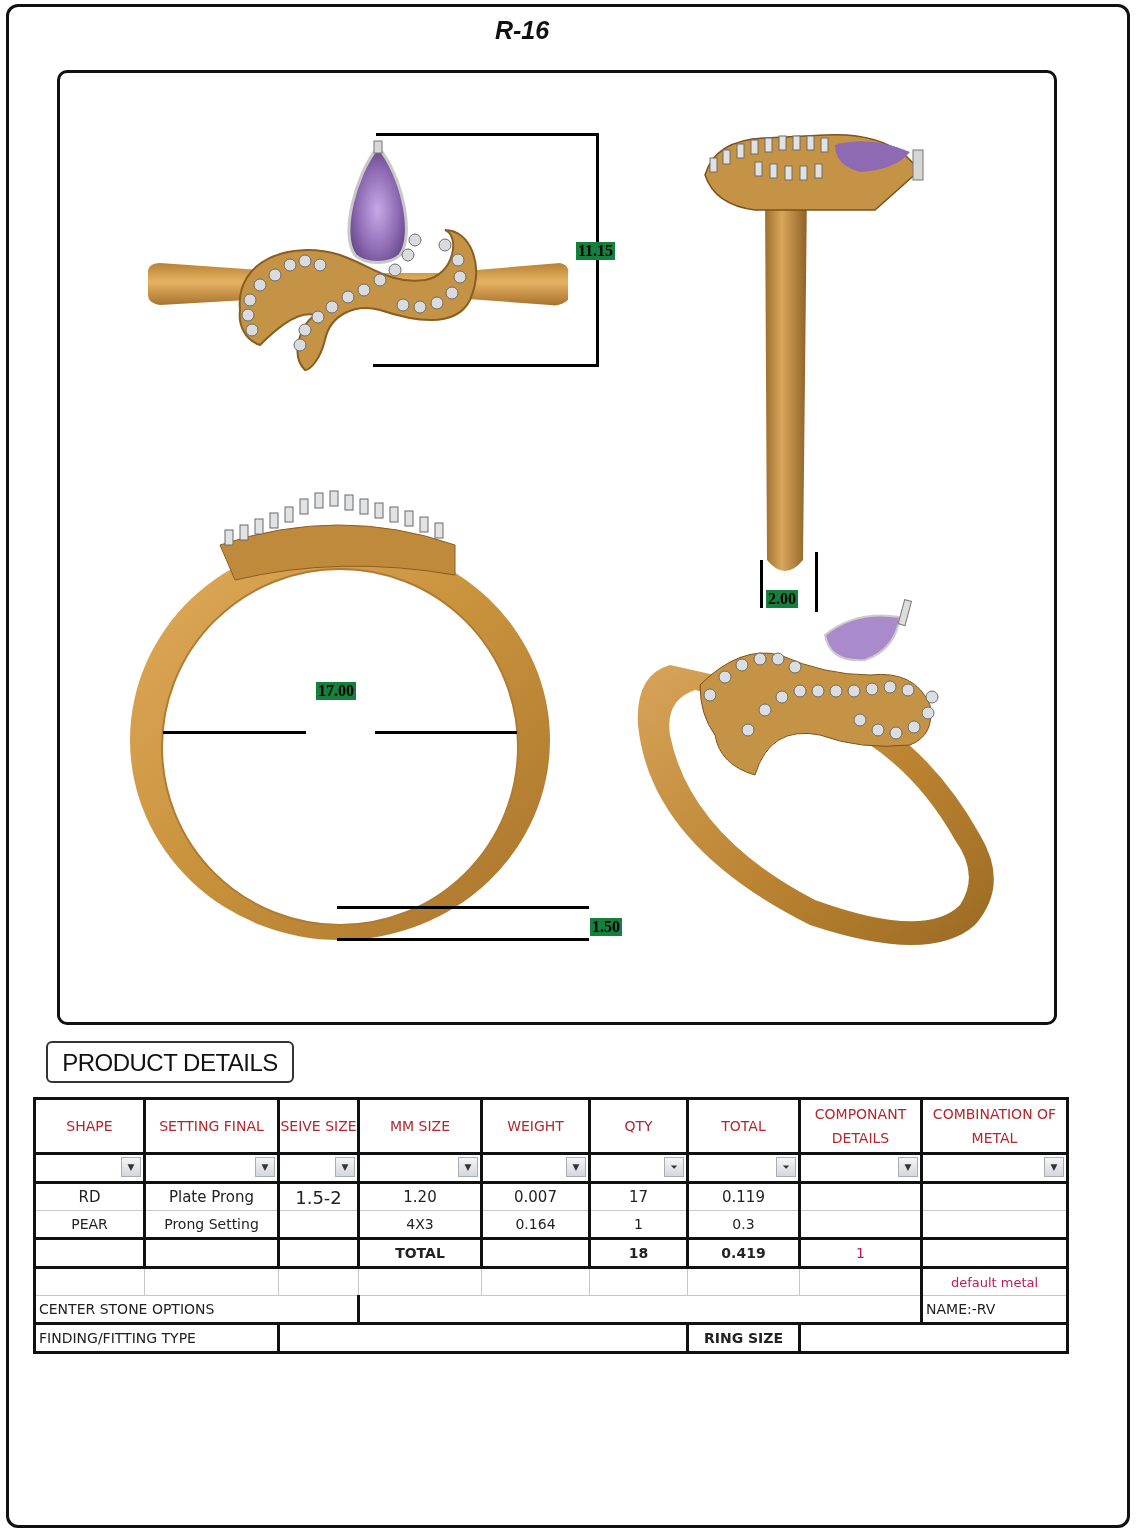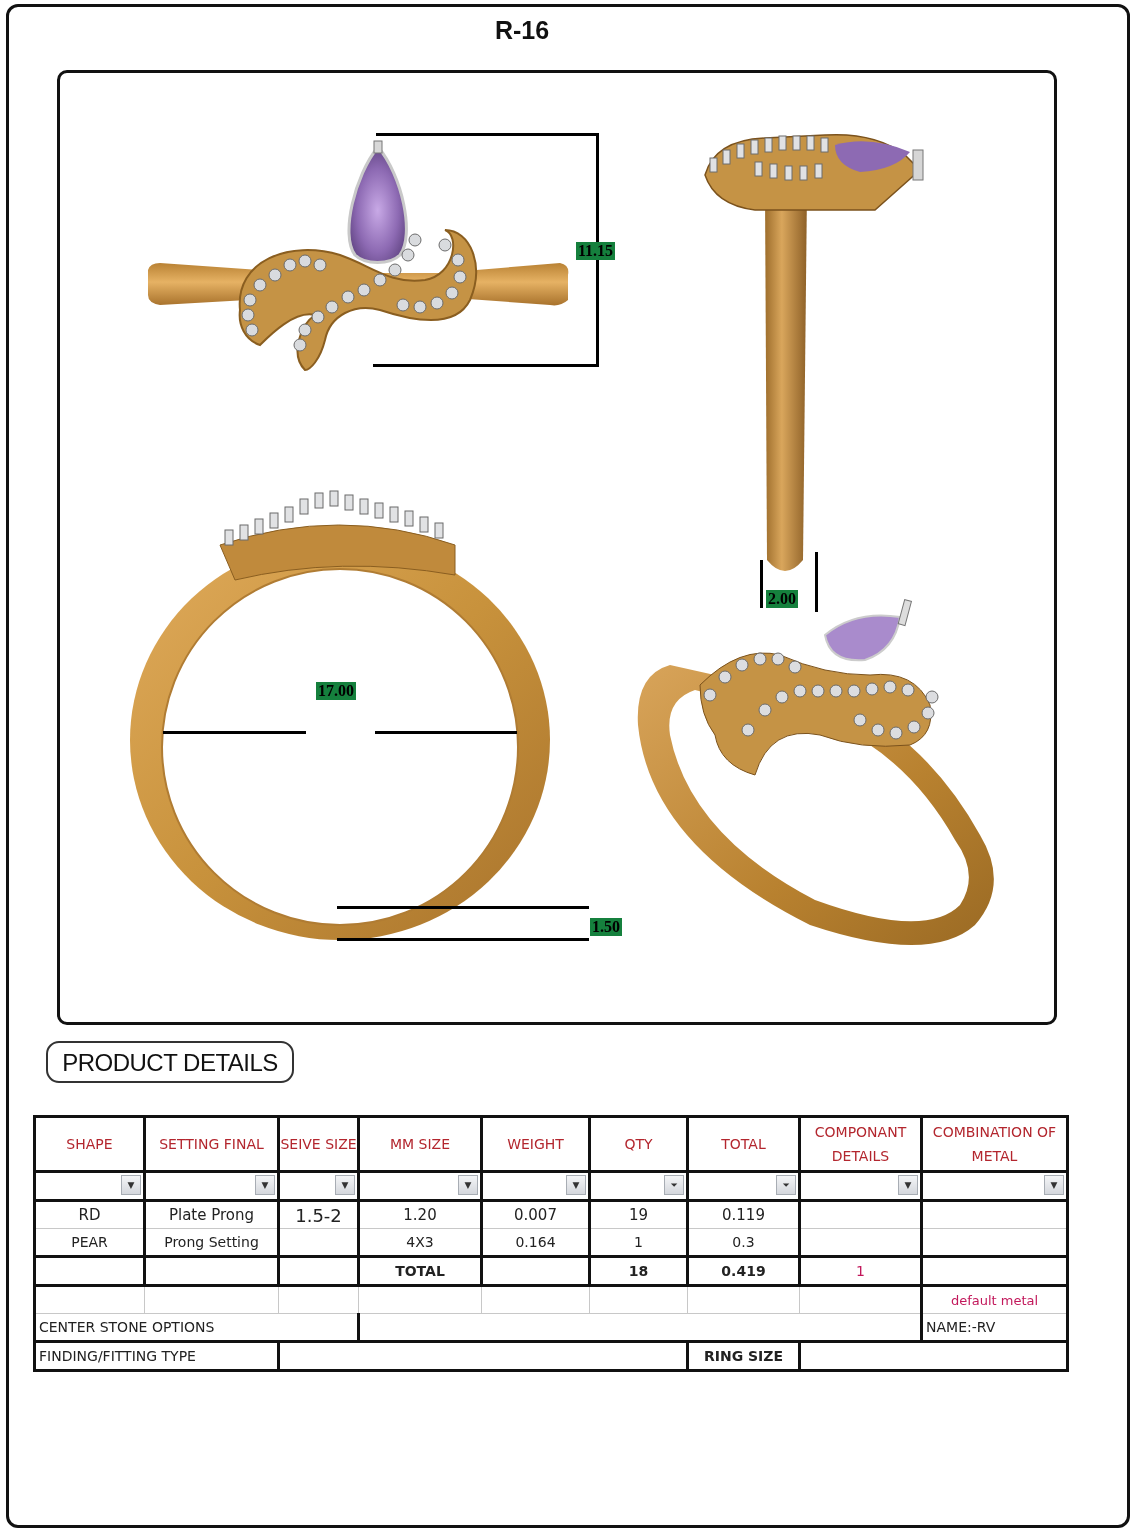--- a/index.html
+++ b/index.html
@@ -1,26 +1,26 @@
 <!DOCTYPE html>
 <html><head>
 <meta charset="utf-8">
 <style>
   html, body { margin: 0; padding: 0; background: #ffffff; }
   body { width: 1140px; height: 1537px; position: relative; overflow: hidden; font-family: "Liberation Sans", sans-serif; }
   .outer-frame { position: absolute; left: 6px; top: 4px; width: 1124px; height: 1524px; border: 3px solid #111; border-radius: 12px; box-sizing: border-box; }
-  .page-title { position: absolute; left: 0; width: 1044px; top: 16px; text-align: center; font-weight: bold; font-size: 25px; color: #111; font-family: "Liberation Sans", sans-serif; }
+  .page-title { position: absolute; left: 0; width: 1044px; top: 16px; text-align: center; font-weight: bold; font-size: 25px; color: #111; font-family: "Liberation Sans", sans-serif; font-style: italic; }
   .image-frame { position: absolute; left: 57px; top: 70px; width: 1000px; height: 955px; border: 3px solid #111; border-radius: 10px; box-sizing: border-box; }
   .dim-label { position: absolute; font-family: "Liberation Serif", serif; font-weight: bold; font-size: 16px; color: #000; background: #15803d; padding: 0 2px; }
   .line { position: absolute; background: #000; }
   svg.render { position: absolute; }
 
-  .pd-title { position: absolute; left: 46px; top: 1041px; width: 248px; height: 42px; border: 2px solid #333; border-radius: 13px; box-sizing: border-box; font-size: 24px; letter-spacing: -0.5px; color: #111; text-align: center; line-height: 40px; }
-
-  table.details { position: absolute; left: 33px; top: 1097px; border-collapse: collapse; font-family: "DejaVu Sans", sans-serif; font-size: 14px; table-layout: fixed; margin-top: 18px; }
+  .pd-title { position: absolute; left: 46px; top: 1041px; width: 248px; height: 42px; border: 2px solid #333; border-radius: 6px; box-sizing: border-box; font-size: 24px; letter-spacing: -0.5px; color: #111; text-align: center; line-height: 40px; }
+
+  table.details { position: absolute; left: 33px; top: 1097px; border-collapse: collapse; font-family: "DejaVu Sans", sans-serif; font-size: 14px; table-layout: fixed; }
   table.details td { border: 1px solid #c8c8c8; text-align: center; padding: 0; height: 26px; color: #222; overflow: hidden; white-space: nowrap; }
   .thick-t { border-top: 3px solid #111 !important; }
   .thick-b { border-bottom: 3px solid #111 !important; }
   .thick-l { border-left: 3px solid #111 !important; }
   .thick-r { border-right: 3px solid #111 !important; }
   .hdr { color: #b3262e !important; font-size: 14px; height: 52px !important; line-height: 24px; white-space: normal !important; }
   .filter-row td { height: 26px; position: relative; }
   .dd { position: absolute; right: 2px; top: 2px; width: 20px; height: 20px; background: linear-gradient(#f4f5f7, #d4d7dc); border: 1px solid #a8adb4; box-sizing: border-box; font-size: 9px; line-height: 18px; color: #333; text-align: center; }
   .bold { font-weight: bold; }
   .red { color: #c2185b !important; }
@@ -247,21 +247,21 @@
     <td class="thick-l thick-b thick-r">
           <span class="dd">▼</span>
         </td>
   </tr>
   <tr>
     <td class="thick-l" style="font-size:15px">RD</td>
     <td class="thick-l" style="font-size:15px">Plate Prong</td>
     <td class="thick-l" style="font-size:18px">1.5-2</td>
     <td class="thick-l" style="font-size:15px">1.20</td>
     <td class="thick-l" style="font-size:15px">0.007</td>
-    <td class="thick-l" style="font-size:15px">19</td>
+    <td class="thick-l" style="font-size:15px">17</td>
     <td class="thick-l" style="font-size:15px">0.119</td>
     <td class="thick-l"></td>
     <td class="thick-l thick-r"></td>
   </tr>
   <tr>
     <td class="thick-l">PEAR</td>
     <td class="thick-l">Prong Setting</td>
     <td class="thick-l"></td>
     <td class="thick-l">4X3</td>
     <td class="thick-l">0.164</td>

